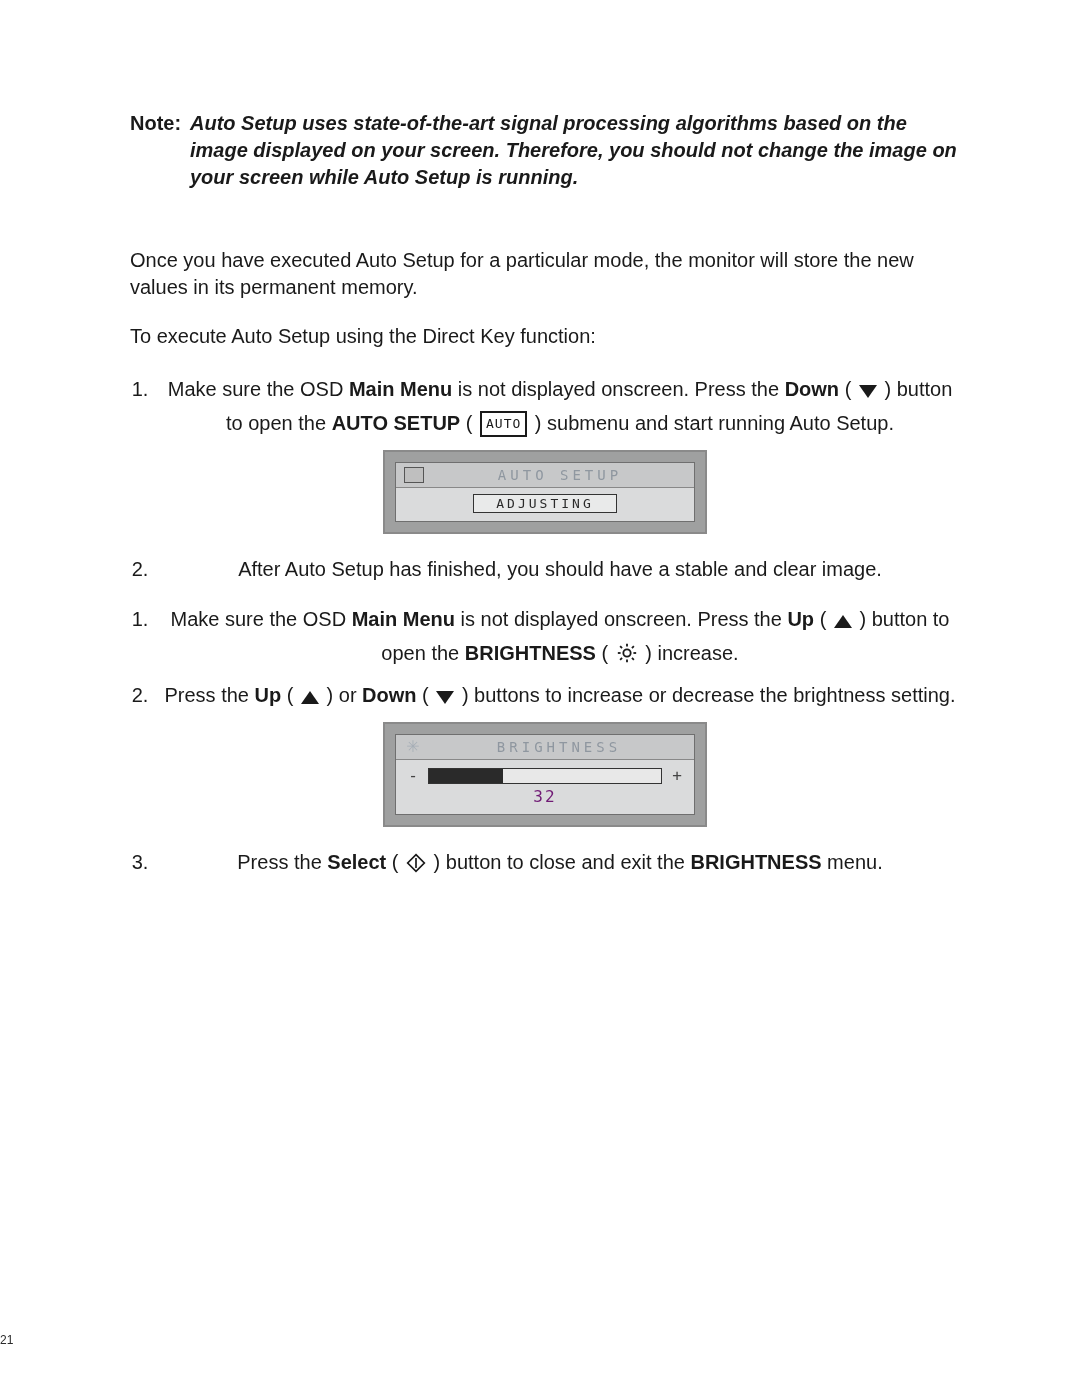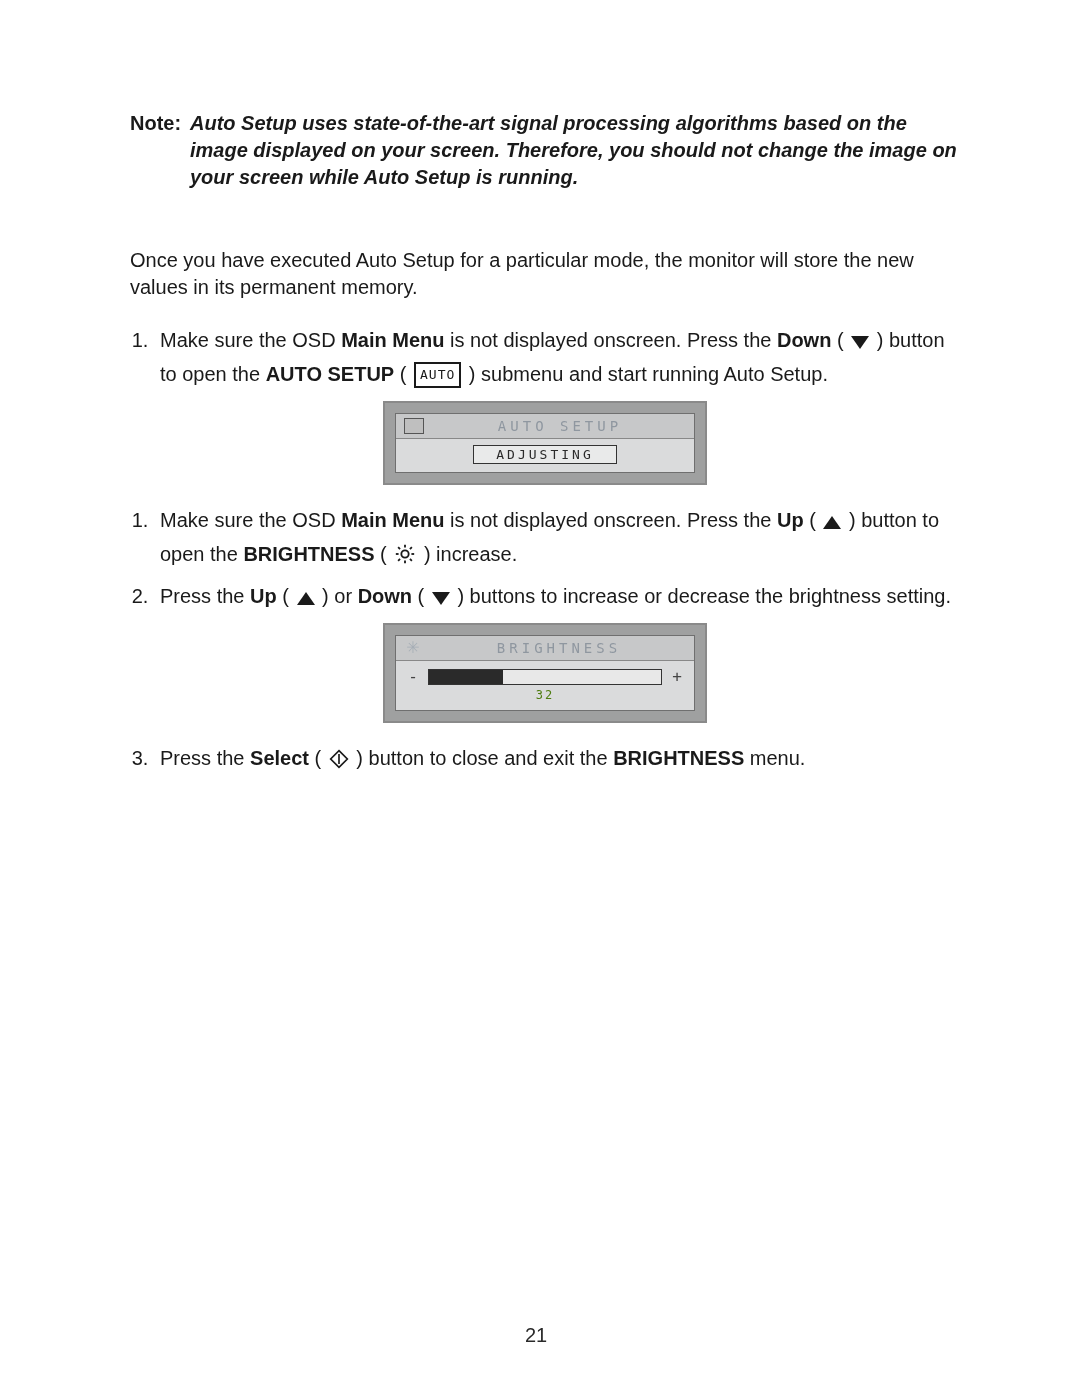--- a/index.html
+++ b/index.html
@@ -40,20 +40,21 @@
   p.body {
     font-size: 20px;
     line-height: 1.35;
     margin: 0 0 22px 0;
   }
   ol.steps {
     font-size: 20px;
     line-height: 1.7;
     padding-left: 24px;
     margin: 16px 0 8px 0;
+    text-align: center;
   }
   ol.steps > li {
     margin-bottom: 8px;
     padding-left: 6px;
   }
   .b { font-weight: 700; }
   .section-h {
     font-size: 22px;
     font-weight: 700;
     margin: 42px 0 22px 0;
@@ -161,51 +162,51 @@
   .osd-pm {
     width: 14px;
     text-align: center;
     font-family: monospace;
     font-size: 16px;
     color: #444;
   }
   .osd-value {
     text-align: center;
     font-family: monospace;
-    color: #4d7c0f;
+    color: #701a75;
     letter-spacing: 2px;
-    font-size: 12px;
+    font-size: 16px;
     margin-top: 2px;
   }
 
   .pagenum {
     position: absolute;
     bottom: 50px;
     left: 0; right: 8px;
-    text-align: center;
-    font-size: 20px;
+    font-size: 12px;
     color: #2a2a2a;
   }
 
   svg.inline-svg { vertical-align: -4px; margin: 0 2px; }
 </style>
 </head>
 <body>
 
 <div class="page">
 
   <div class="note-block">
     <div class="note-hang">
       <div class="note-col1"><span class="note-label">Note:</span></div>
       <div class="note-col2"><span class="note-body">Auto Setup uses state-of-the-art signal processing algorithms based on the image displayed on your screen. Therefore, you should not change the image on your screen while Auto Setup is running.</span></div>
     </div>
   </div>
 
   <p class="body">Once you have executed Auto Setup for a particular mode, the monitor will store the new values in its permanent memory.</p>
 
+  <p class="body">To execute Auto Setup using the Direct Key function:</p>
 
   <ol class="steps">
     <li>
       <span>Make sure the OSD </span><span class="b">Main Menu</span><span> is not displayed onscreen. Press the </span><span class="b">Down</span><span> ( </span><span class="ico tri-down"></span><span> ) button to open the </span><span class="b">AUTO SETUP</span><span> ( </span><span class="auto-chip">AUTO</span><span> ) submenu and start running Auto Setup.</span>
     </li>
   </ol>
 
   <div class="osd-wrap">
     <div class="osd">
       <div class="osd-inner">
@@ -213,20 +214,23 @@
           <div class="osd-title-icon"></div>
           <div class="osd-title-text">AUTO SETUP</div>
         </div>
         <div class="osd-body">
           <span class="osd-status">ADJUSTING</span>
         </div>
       </div>
     </div>
   </div>
 
+  <ol class="steps" start="2">
+    <li>After Auto Setup has finished, you should have a stable and clear image.</li>
+  </ol>
 
 
 
   <ol class="steps">
     <li>
       <span>Make sure the OSD </span><span class="b">Main Menu</span><span> is not displayed onscreen. Press the </span><span class="b">Up</span><span> ( </span><span class="ico tri-up"></span><span> ) button to open the </span><span class="b">BRIGHTNESS</span><span> ( </span><svg class="inline-svg" width="22" height="22" viewBox="0 0 24 24">
           <circle cx="12" cy="12" r="4" fill="none" stroke="#1a1a1a" stroke-width="2"></circle>
           <g stroke="#1a1a1a" stroke-width="2">
             <line x1="12" y1="2" x2="12" y2="5"></line>
             <line x1="12" y1="19" x2="12" y2="22"></line>

